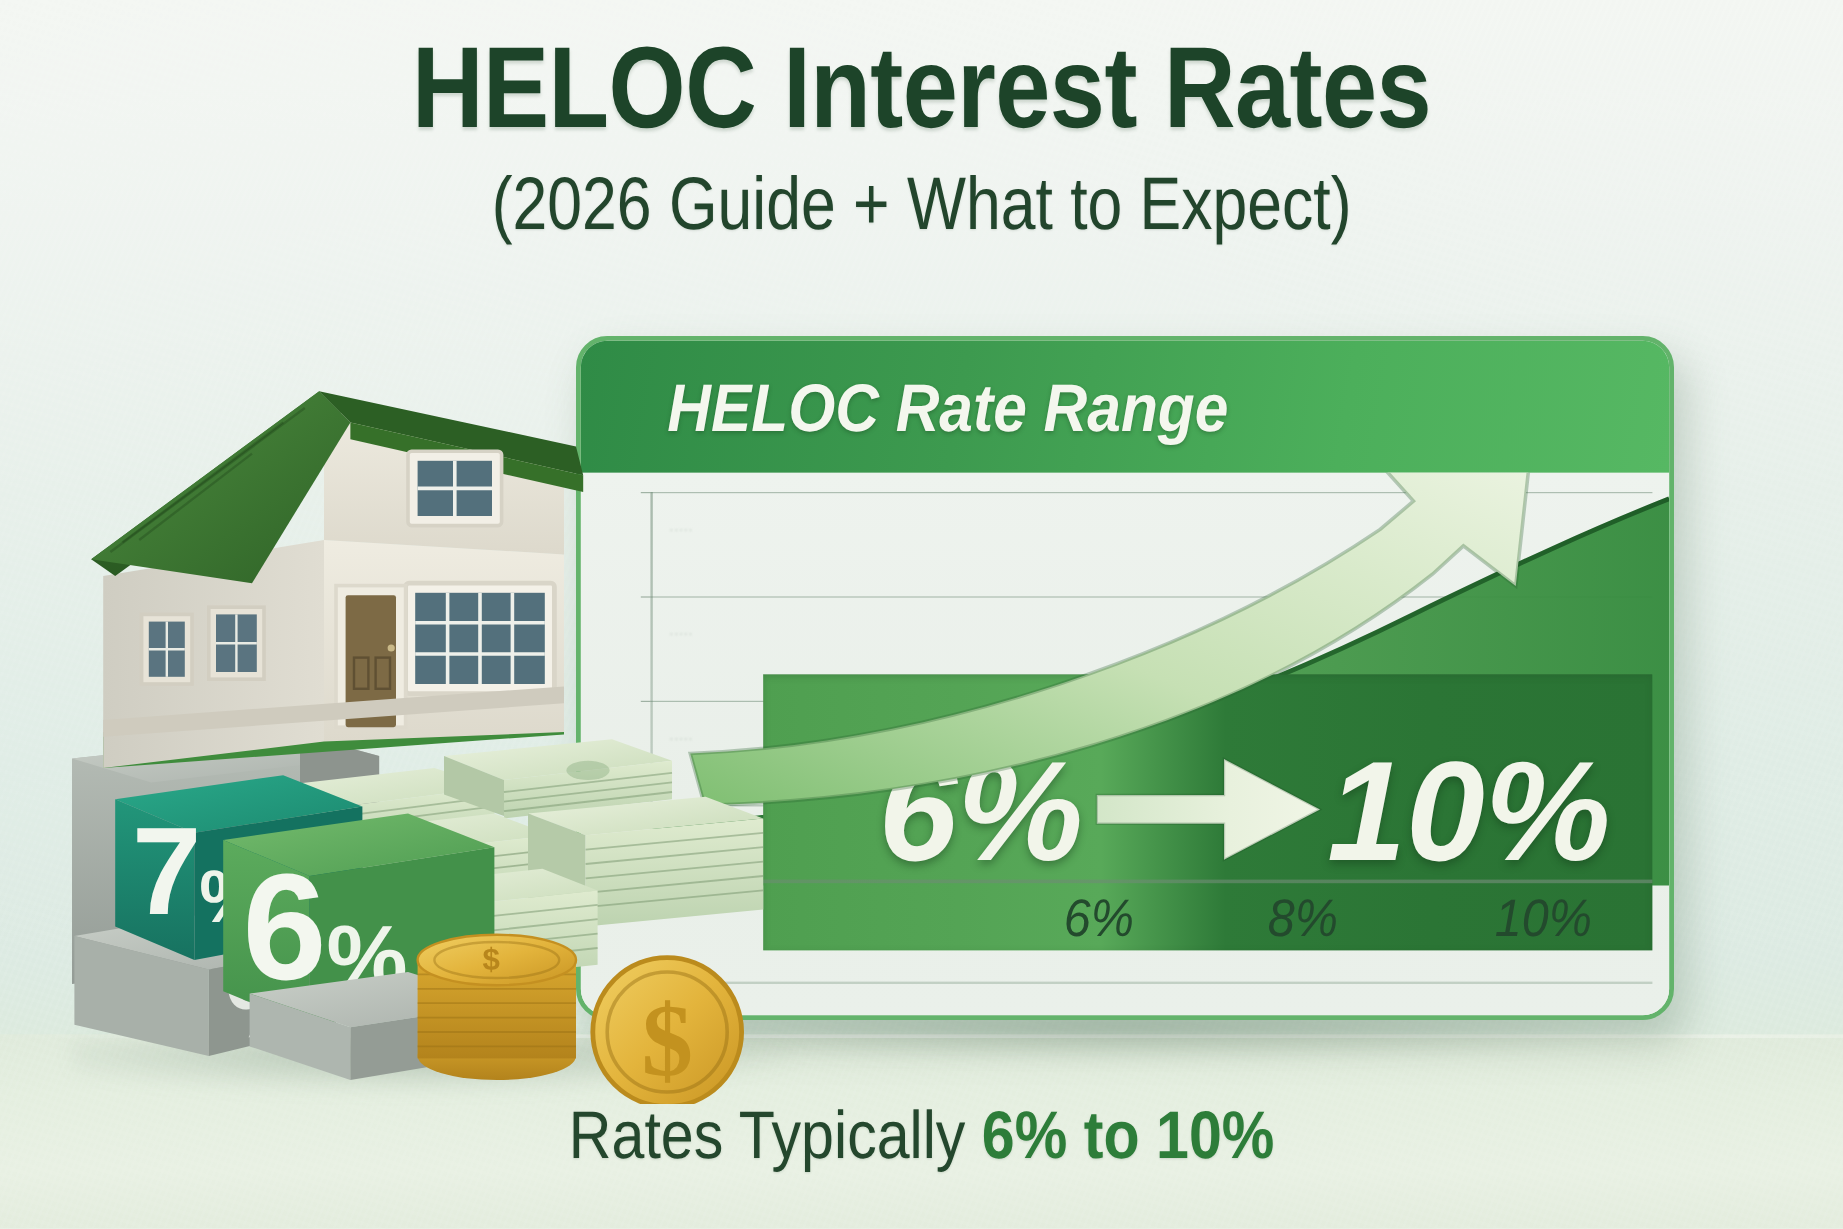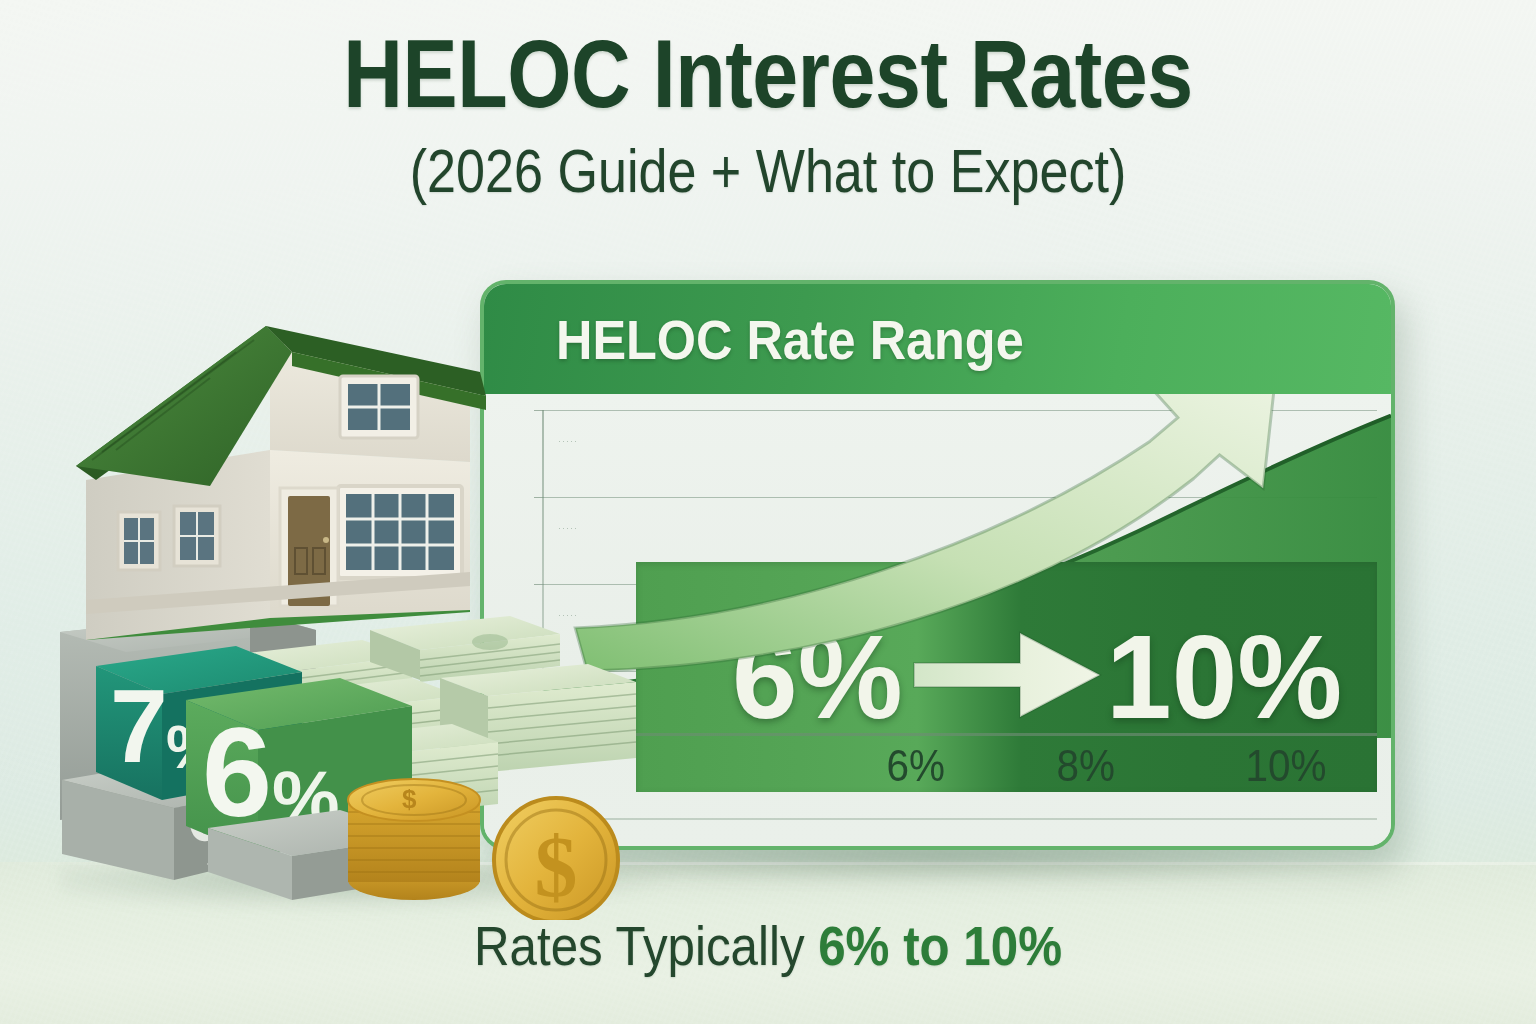--- a/index.html
+++ b/index.html
@@ -80,20 +80,21 @@
 
   
   #card {
     position: absolute; left: 480px; top: 280px; width: 915px; height: 570px;
     border-radius: 26px;
     background: #eef2ec;
     border: 4px solid #63b36b;
     box-shadow: 10px 18px 34px rgba(90,120,95,.28), 0 2px 0 rgba(255,255,255,.6) inset;
     overflow: hidden;
     z-index: 4;
+    font-style: italic;
   }
   #card-head {
     position: absolute; left: 0; top: 0; right: 0; height: 110px;
     background: linear-gradient(100deg, #2f8b46 0%, #3d9a4f 35%, #4caf5b 70%, #56b863 100%);
     box-shadow: 0 3px 6px rgba(40,80,45,.25);
     display: flex; align-items: center;
   }
   #card-title {
     font-family: "Liberation Sans Narrow", "Liberation Sans", sans-serif;
     font-weight: 700; font-size: 56px; color: #f4f7ee;

